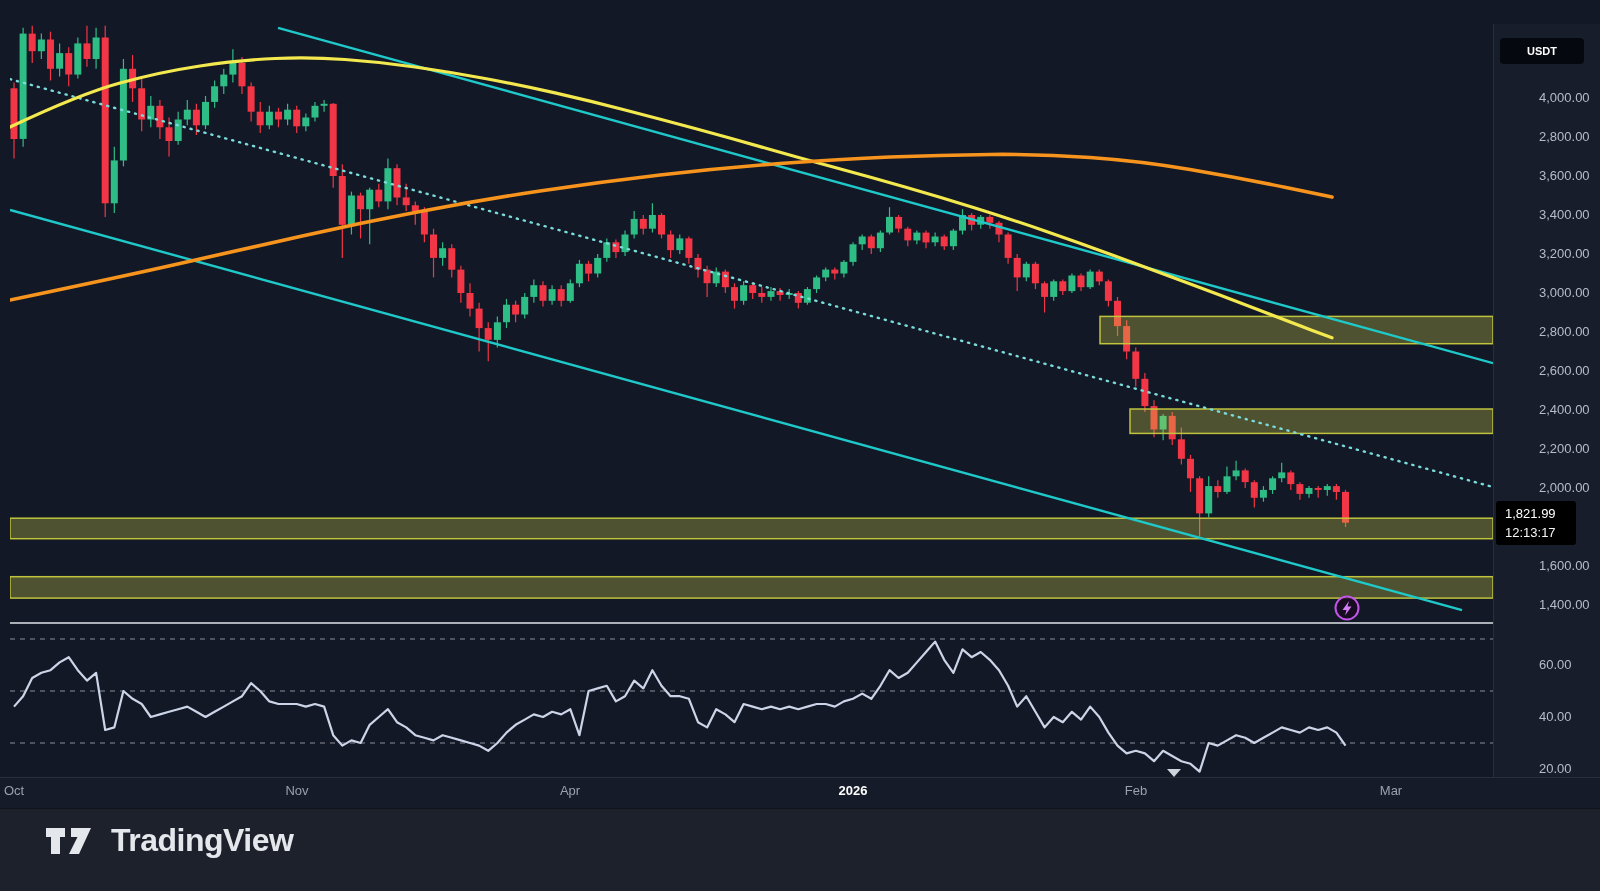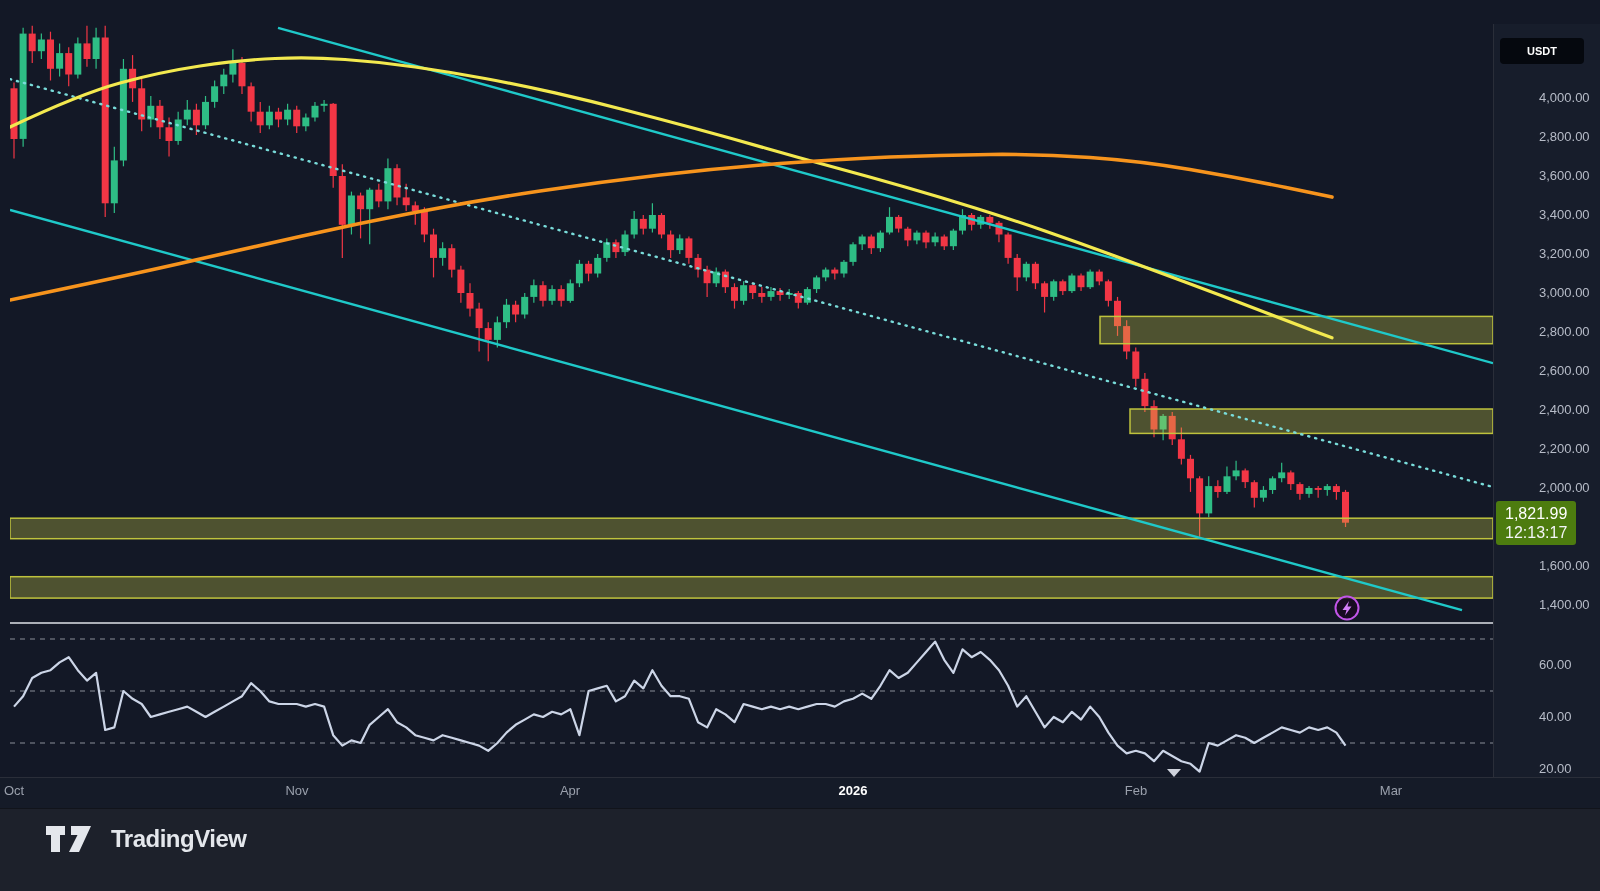--- a/index.html
+++ b/index.html
@@ -10,25 +10,25 @@
   #chartbg{position:absolute;left:0;top:24px;width:1493px;height:753px;background:#131826;}
   #axisbg{position:absolute;left:1493px;top:24px;width:107px;height:753px;background:#171d2b;border-left:1px solid #2a2e39;}
   #timeaxis{position:absolute;left:0;top:777px;width:1600px;height:31px;background:#151b28;border-top:1px solid #2a2e39;}
   #logobar{position:absolute;left:0;top:808px;width:1600px;height:83px;background:#1d212b;border-top:1px solid #11141b;}
   svg#chart-canvas{position:absolute;left:0;top:0;width:1600px;height:891px;}
   .ylabel{position:absolute;width:90px;height:16px;line-height:16px;color:#b7bcc8;font-size:13px;text-align:left;margin-left:36px;}
   .xlabel{position:absolute;width:60px;height:16px;line-height:16px;color:#9aa0ac;font-size:13px;text-align:center;}
   .xlabel.bold{color:#ffffff;font-weight:700;}
   #usdt-pill{position:absolute;left:1500px;top:38px;width:84px;height:26px;background:#05080e;border-radius:4px;
     color:#fff;font-size:11px;font-weight:600;text-align:center;line-height:26px;}
-  #price-label{position:absolute;left:1496px;top:501px;width:80px;height:44px;background:#4d7c0f;border-radius:3px;
-    color:#fff;font-size:16px;line-height:19px;padding:3px 0 0 9px;box-sizing:border-box;}
+  #price-label{position:absolute;left:1496px;top:501px;width:80px;height:44px;background:#000000;border-radius:3px;
+    color:#fff;font-size:13px;line-height:19px;padding:3px 0 0 9px;box-sizing:border-box;}
   #price-label .cd{color:#f4f5f7;}
   #logo{position:absolute;left:45px;top:822px;display:flex;align-items:center;gap:14px;}
-  #logo-text{color:#e4e7ec;font-size:24px;font-weight:700;letter-spacing:-0.5px;}
+  #logo-text{color:#e4e7ec;font-size:32px;font-weight:700;letter-spacing:-0.5px;}
   .overlay{position:absolute;inset:0;pointer-events:none;}
 </style>
 </head>
 <body>
 
 <div id="stage">
 
   <div id="chartbg"></div>
   <div id="axisbg"></div>
   <div id="timeaxis"></div>

